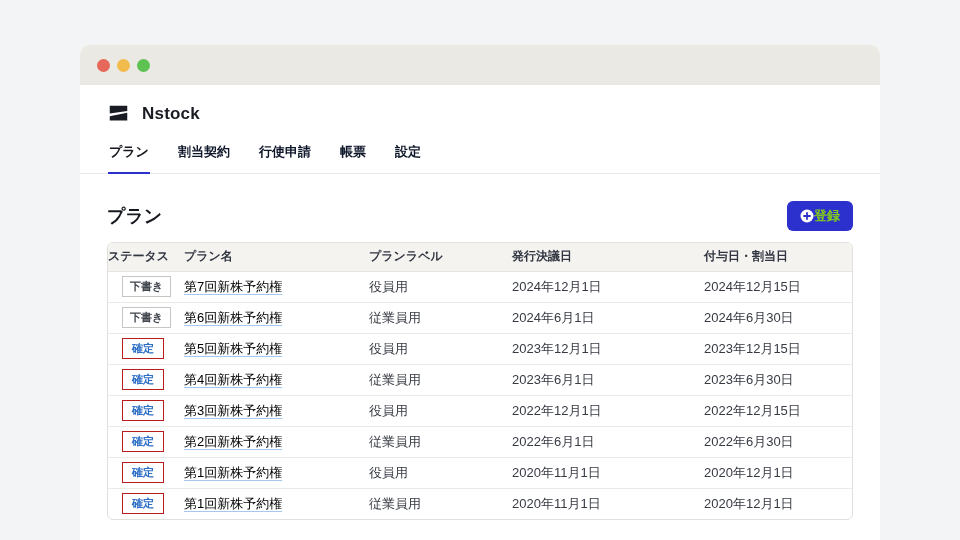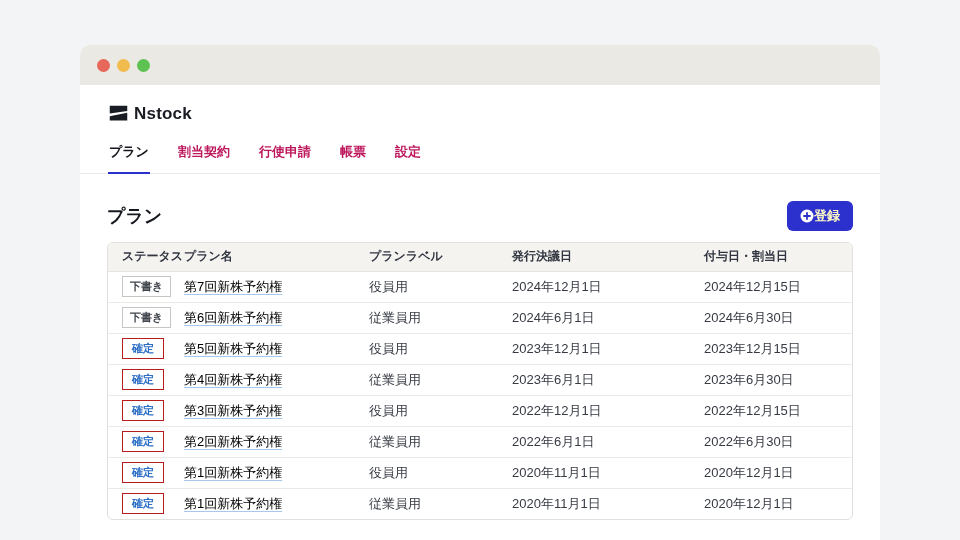--- a/index.html
+++ b/index.html
@@ -26,39 +26,39 @@
     padding-left: 17px;
     gap: 7px;
   }
   .dot { width: 13px; height: 13px; border-radius: 50%; }
   .dot-red    { background: #e6685a; }
   .dot-yellow { background: #f2bb4d; }
   .dot-green  { background: #5ec253; }
 
   .app-header { padding: 18px 0 0 0; }
   .brand {
-    display: flex; align-items: center; gap: 5px;
+    display: flex; align-items: center; gap: 13px;
     padding: 0 28px;
   }
   .brand-logo { width: 21px; height: 21px; display: block; }
   .brand-name {
     font-size: 17px; font-weight: 700; color: #191c22;
     letter-spacing: 0.2px;
   }
   .nav {
     margin-top: 17px;
     border-bottom: 1px solid #ebebeb;
     display: flex;
     gap: 27px;
     padding: 0 28px;
   }
   .nav-item {
     font-size: 13px;
     font-weight: 600;
-    color: #be185d;
+    color: #0f172a;
     padding: 2px 1px 11px 1px;
     border-bottom: 2px solid transparent;
     margin-bottom: -1px;
     cursor: pointer;
     white-space: nowrap;
   }
   .nav-item.active {
     color: #14161c;
     border-bottom-color: #2c31cd;
   }
@@ -69,21 +69,21 @@
     display: flex;
     align-items: center;
     justify-content: space-between;
     height: 30px;
   }
   .page-title { font-size: 18px; font-weight: 700; color: #15181e; }
   .btn-register {
     display: inline-flex;
     align-items: center;
     background: #2c31cd;
-    color: #fef9c3;
+    color: #84cc16;
     border: none;
     border-radius: 6px;
     height: 30px;
     padding: 0 13px;
     font-size: 13px;
     font-weight: 700;
     font-family: inherit;
     cursor: pointer;
   }
   .btn-register svg { display: block; }
@@ -104,21 +104,21 @@
     background: #f4f3f0;
     height: 28px;
     font-size: 12px;
     font-weight: 700;
     color: #303540;
     text-align: left;
     padding: 0;
     border-bottom: 1px solid #e7e5e2;
     white-space: nowrap;
   }
-  thead th:first-child { padding-left: 14px; }
+  thead th:first-child { }
   tbody td {
     height: 31px;
     font-size: 13px;
     color: #363a42;
     padding: 0;
     vertical-align: middle;
     white-space: nowrap;
   }
   tbody td:first-child { padding-left: 14px; }
   tbody tr + tr td { border-top: 1px solid #eceae7; }

